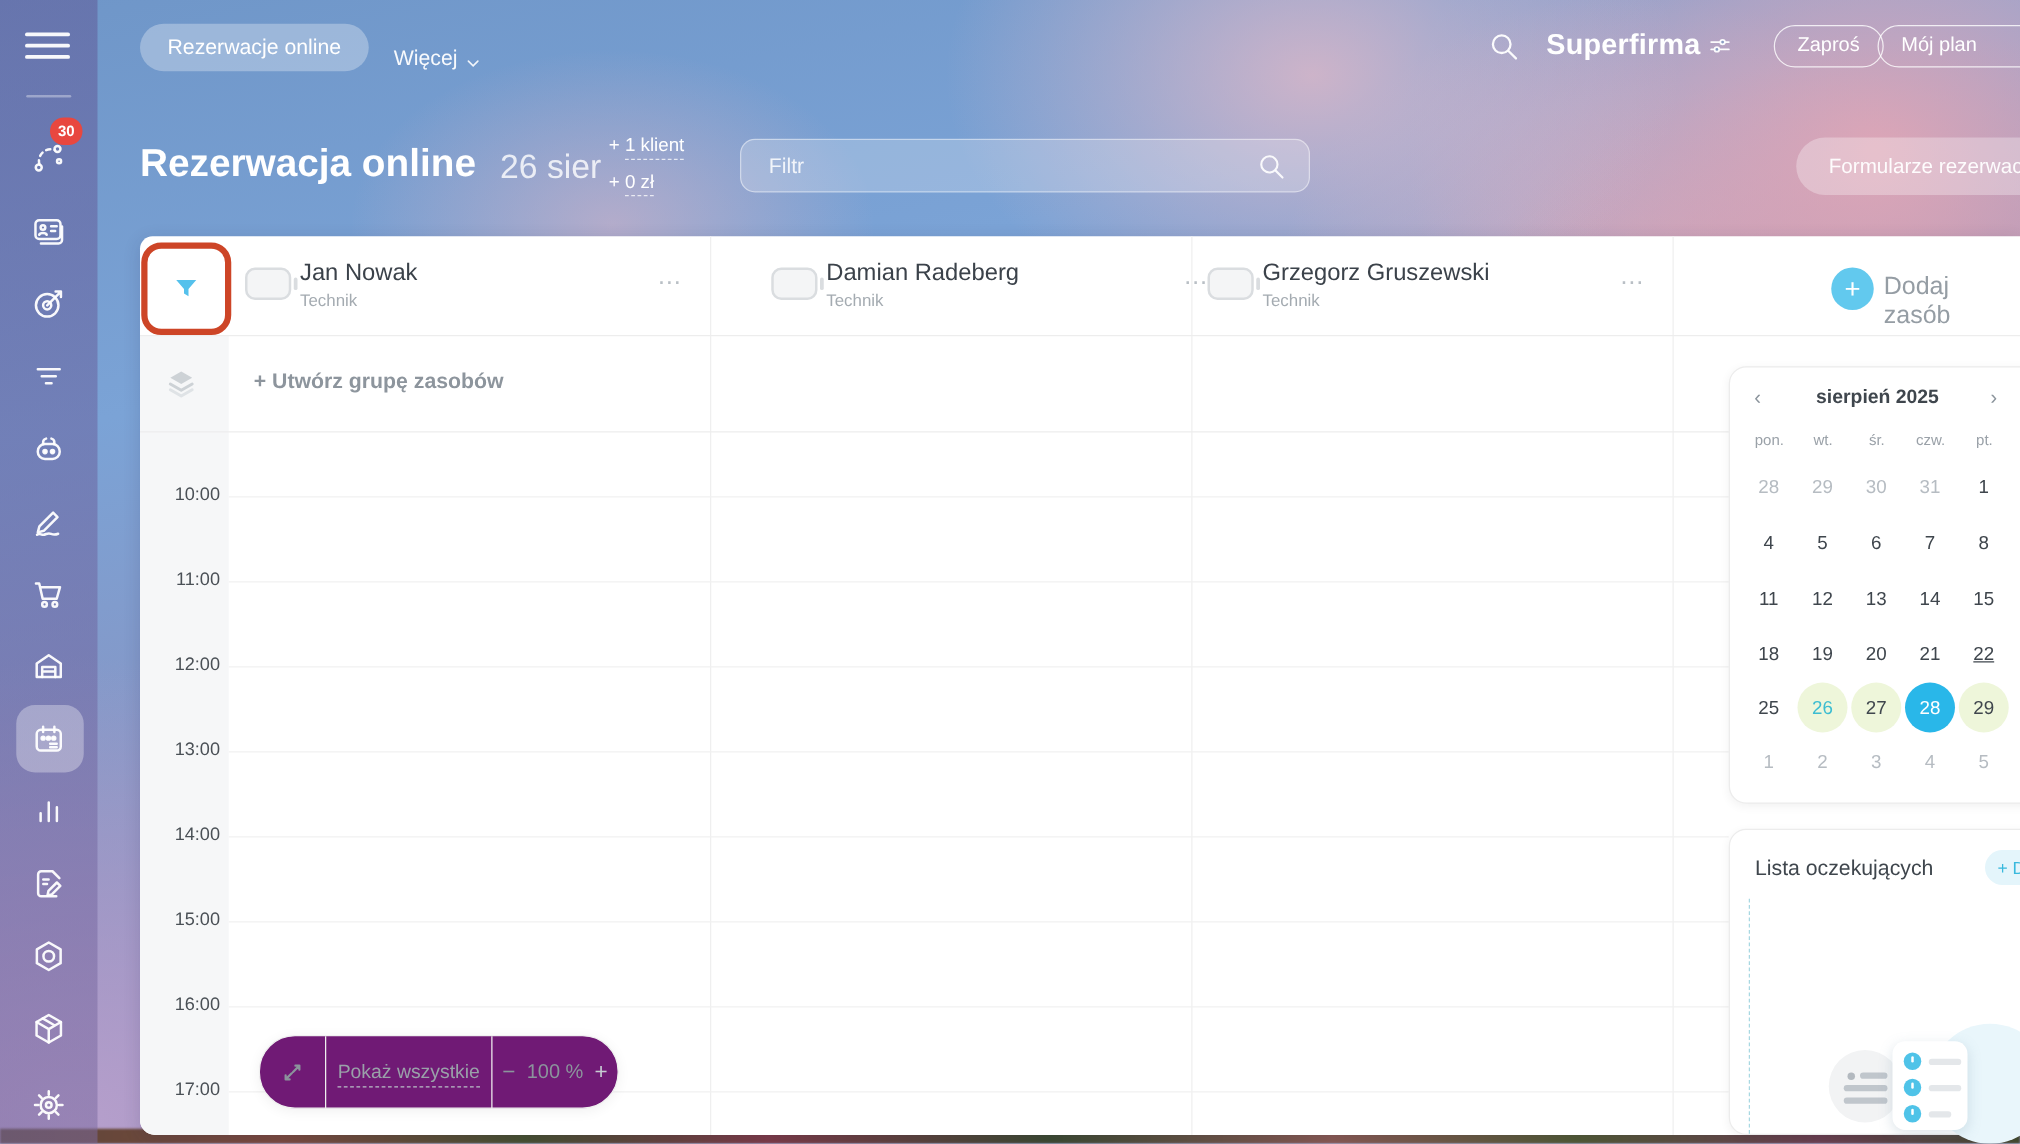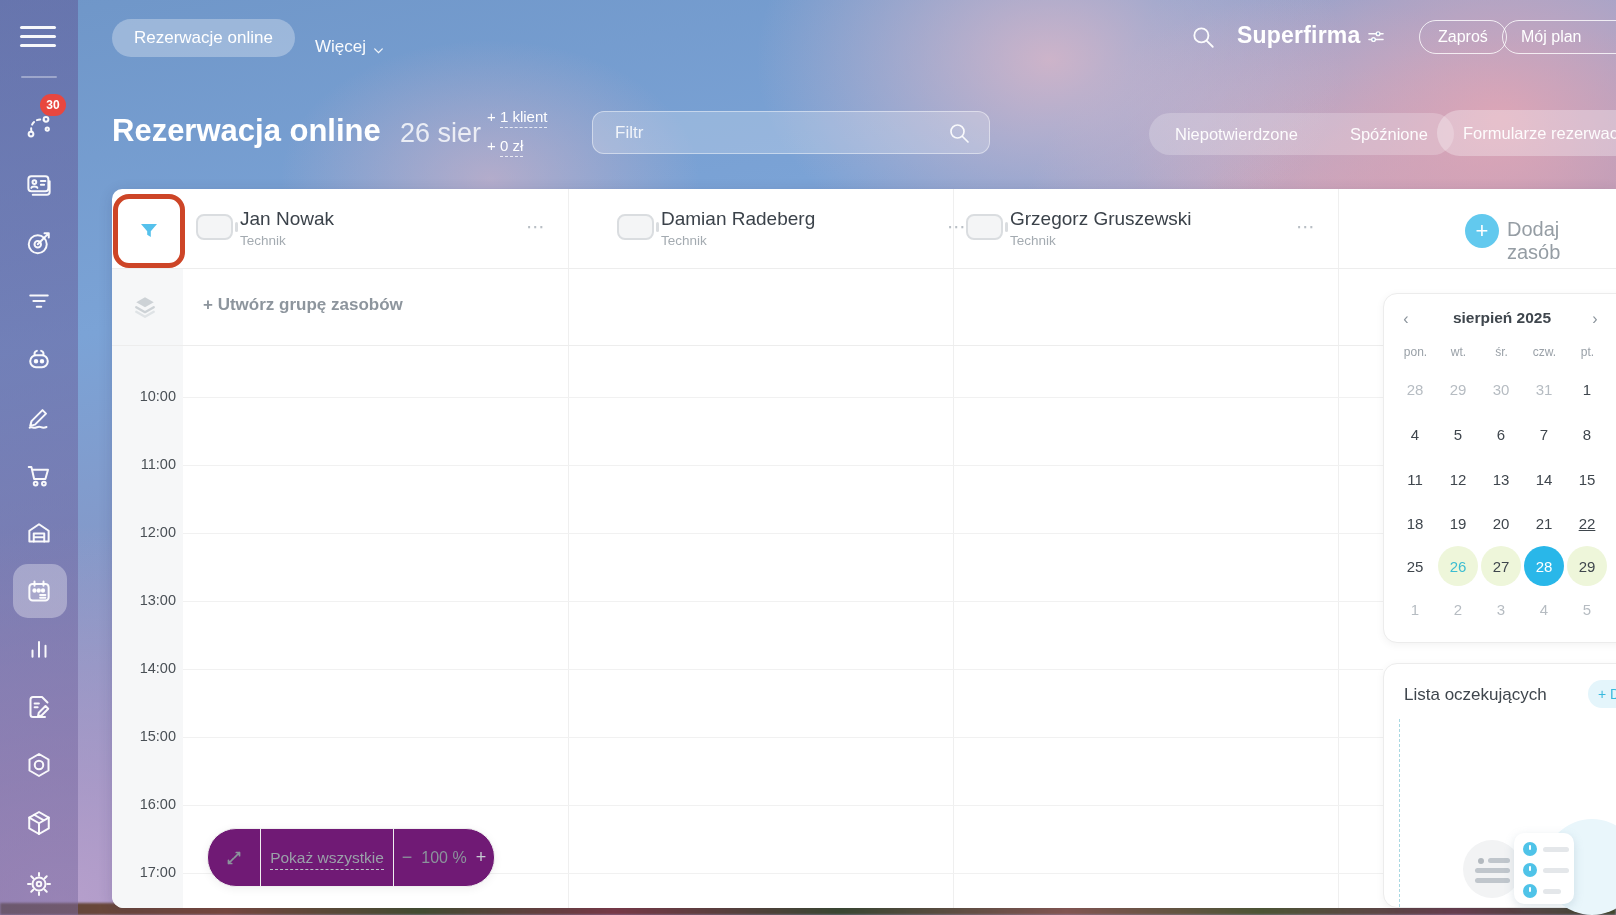--- a/index.html
+++ b/index.html
@@ -48,21 +48,21 @@
     color:#fff; font-size:16px; display:flex; align-items:center; padding:0 18px; cursor:pointer; }
   .invite { left:1419px; top:20px; }
   .myplan { left:1502px; top:20px; width:140px; }
 
   
   .page-title { position:absolute; left:112px; top:113px; color:#fff; font-size:31px; font-weight:bold; }
   .page-date { position:absolute; left:400px; top:118px; color:rgba(255,255,255,.8); font-size:27px; }
   .delta { position:absolute; left:487px; color:#fff; font-size:15px; }
   .delta .u { border-bottom:1px dashed rgba(255,255,255,.75); padding-bottom:2px; }
   .d1 { top:108px; } .d2 { top:137px; }
-  .filter-box { position:absolute; left:592px; top:111px; width:398px; height:43px; border-radius:12px;
+  .filter-box { position:absolute; left:592px; top:111px; width:456px; height:43px; border-radius:12px;
     background:rgba(255,255,255,.22); border:1px solid rgba(255,255,255,.45); }
   .filter-box input { position:absolute; left:22px; top:0; width:330px; height:41px; background:transparent; border:none; outline:none;
     color:#fff; font-size:17px; font-family:inherit; }
   .filter-box input::placeholder { color:rgba(255,255,255,.85); }
   .filter-mag { position:absolute; right:18px; top:9px; width:24px; height:24px; }
   .hdr-group { position:absolute; left:1149px; top:113px; height:42px; border-radius:21px; background:rgba(255,255,255,.22);
     display:flex; align-items:center; color:rgba(255,255,255,.95); font-size:16.5px; }
   .hdr-group span { padding:0 26px; cursor:pointer; }
   .hdr-forms { position:absolute; left:1437px; top:110px; height:46px; border-radius:23px; background:rgba(255,255,255,.3);
     display:flex; align-items:center; color:rgba(255,255,255,.95); font-size:16.5px; padding:0 26px; white-space:nowrap; cursor:pointer; }
@@ -306,24 +306,20 @@
   <div class="filter-box">
     <input type="text" placeholder="Filtr" style="">
     <div class="filter-mag">
       <svg viewBox="0 0 24 24" fill="none" stroke="rgba(255,255,255,.9)" stroke-width="1.7" stroke-linecap="round">
           <circle cx="10.5" cy="10.5" r="6.5"></circle>
           <path d="M15.5 15.5L21 21"></path>
         </svg>
     </div>
   </div>
 
-  <div class="hdr-group">
-    <span>Niepotwierdzone</span>
-    <span>Spóźnione</span>
-  </div>
   <div class="hdr-forms">Formularze rezerwacji</div>
 
   <div class="content">
     <div class="gutter"></div>
     <div class="vline" style="left:456px"></div>
     <div class="vline" style="left:841px"></div>
     <div class="vline" style="left:1226px"></div>
     <div class="hdr-row-border"></div>
     <div class="grp-row-border"></div>
 

